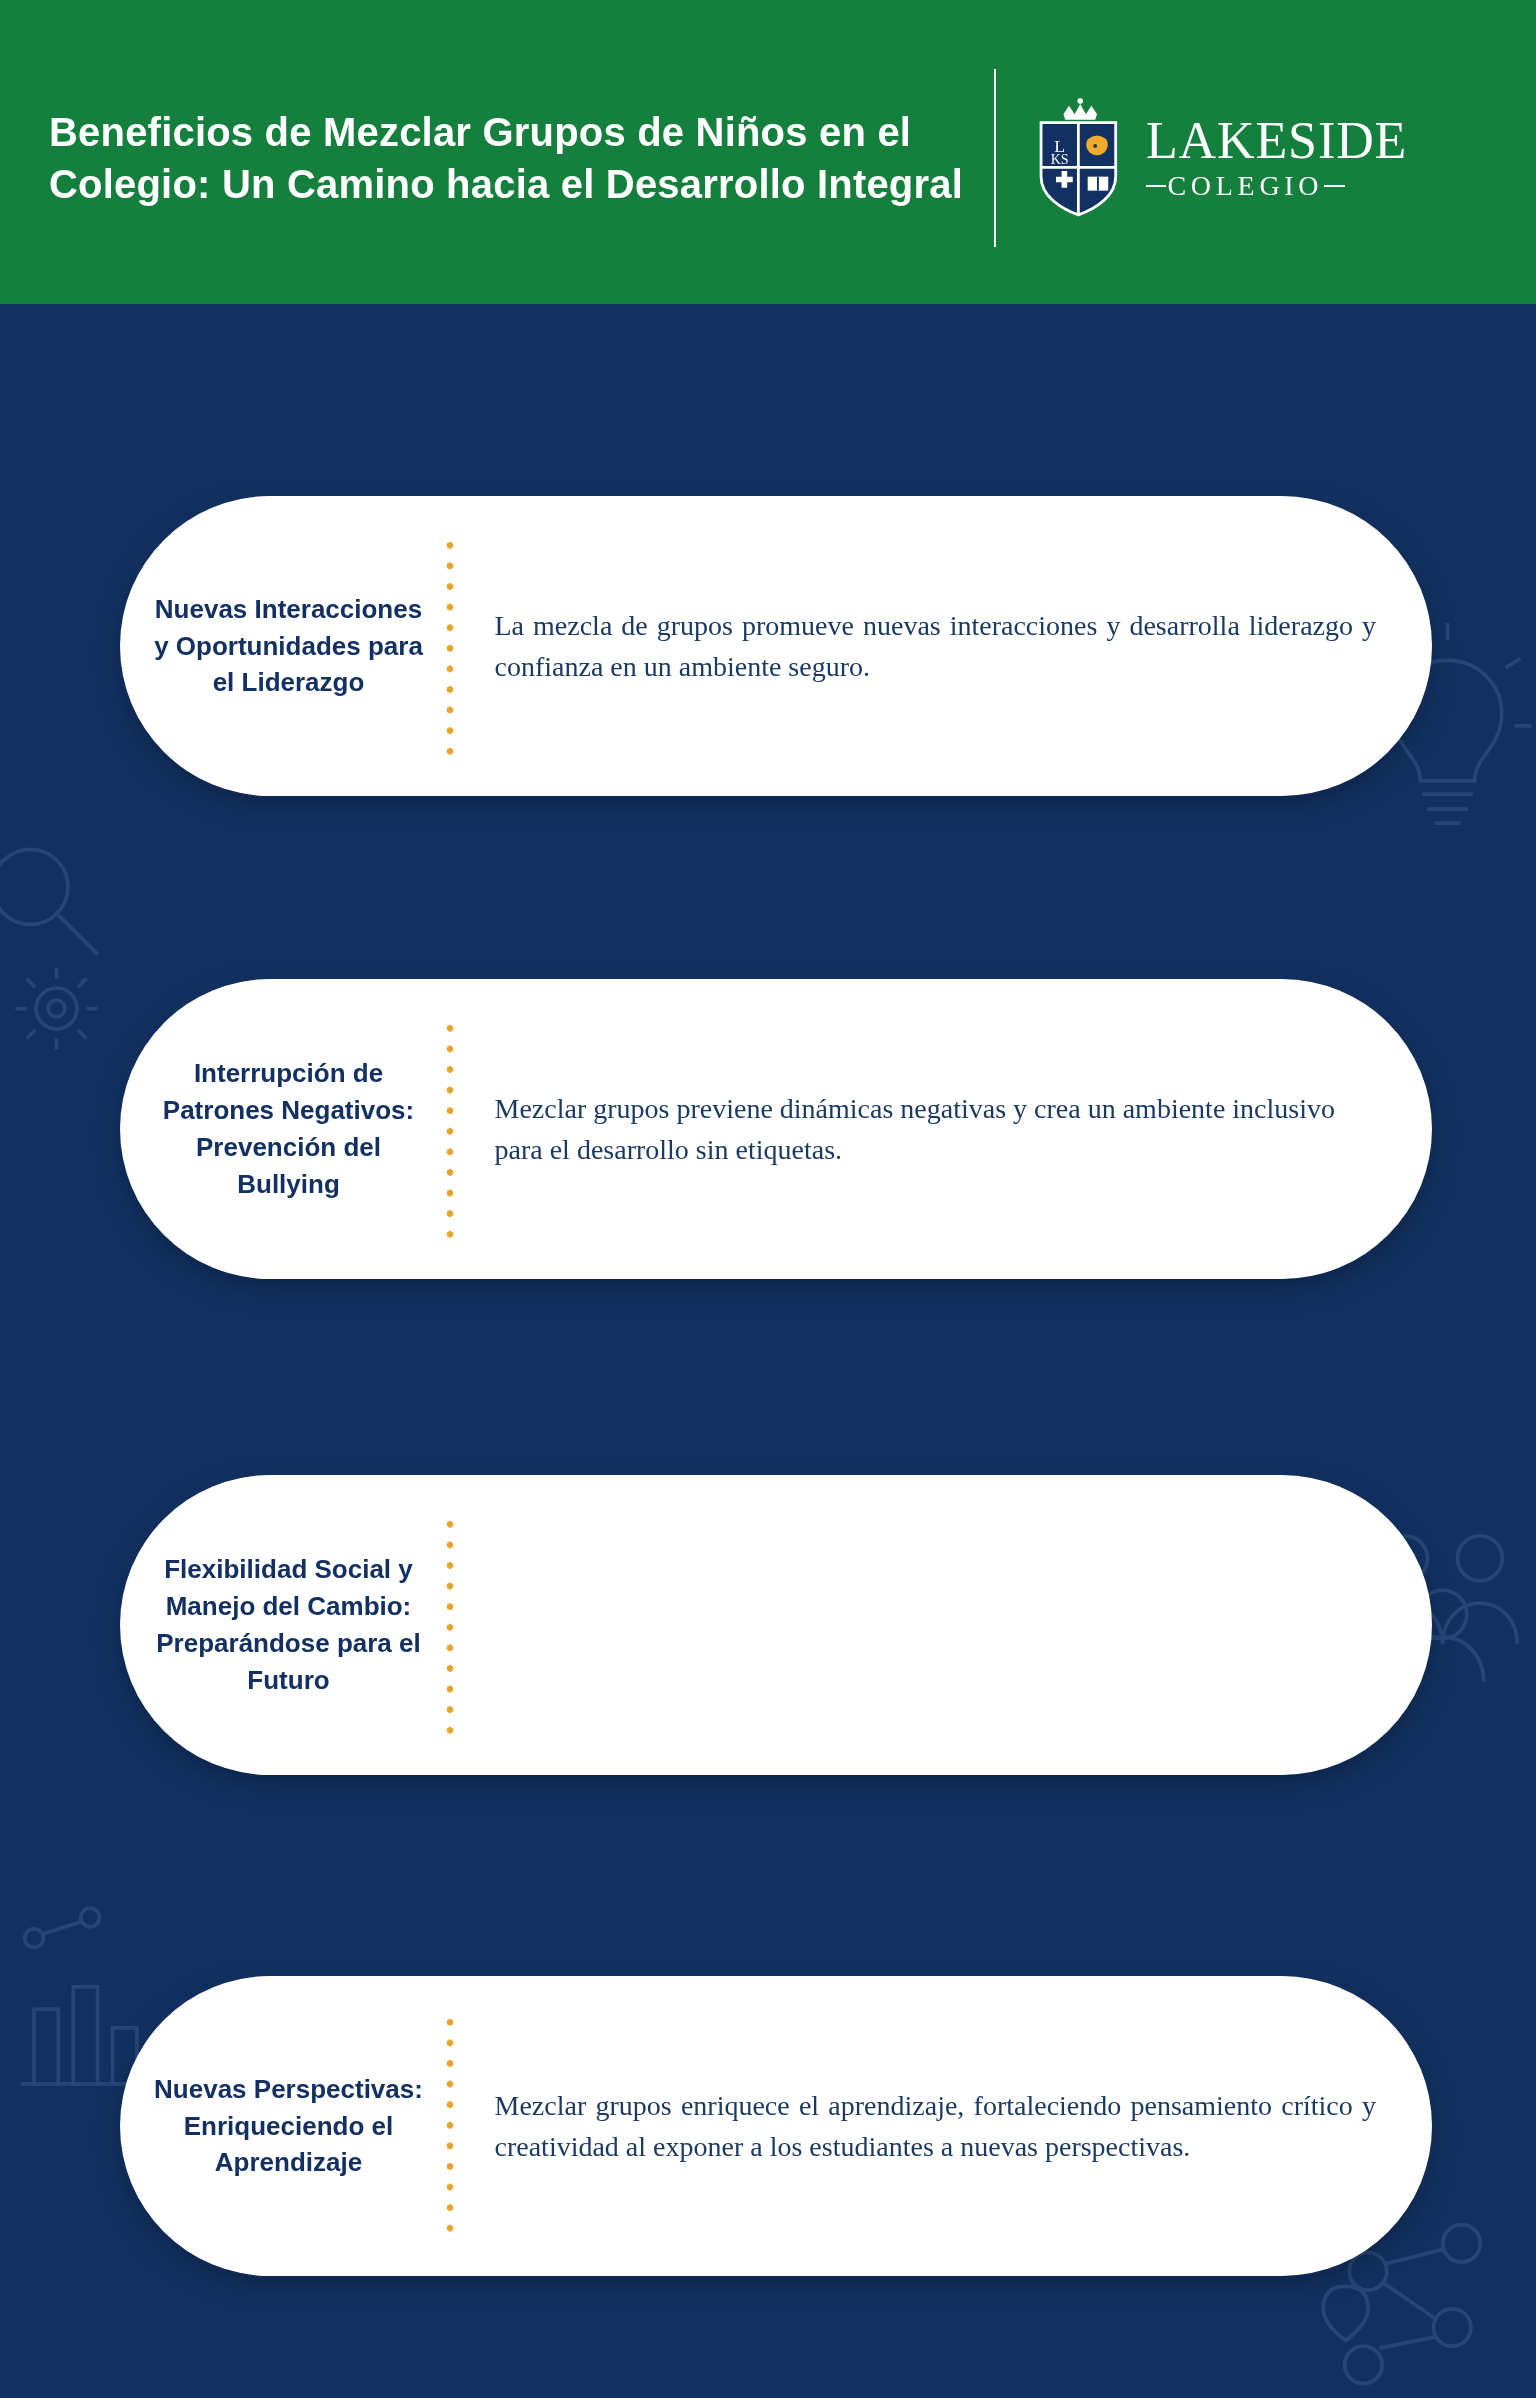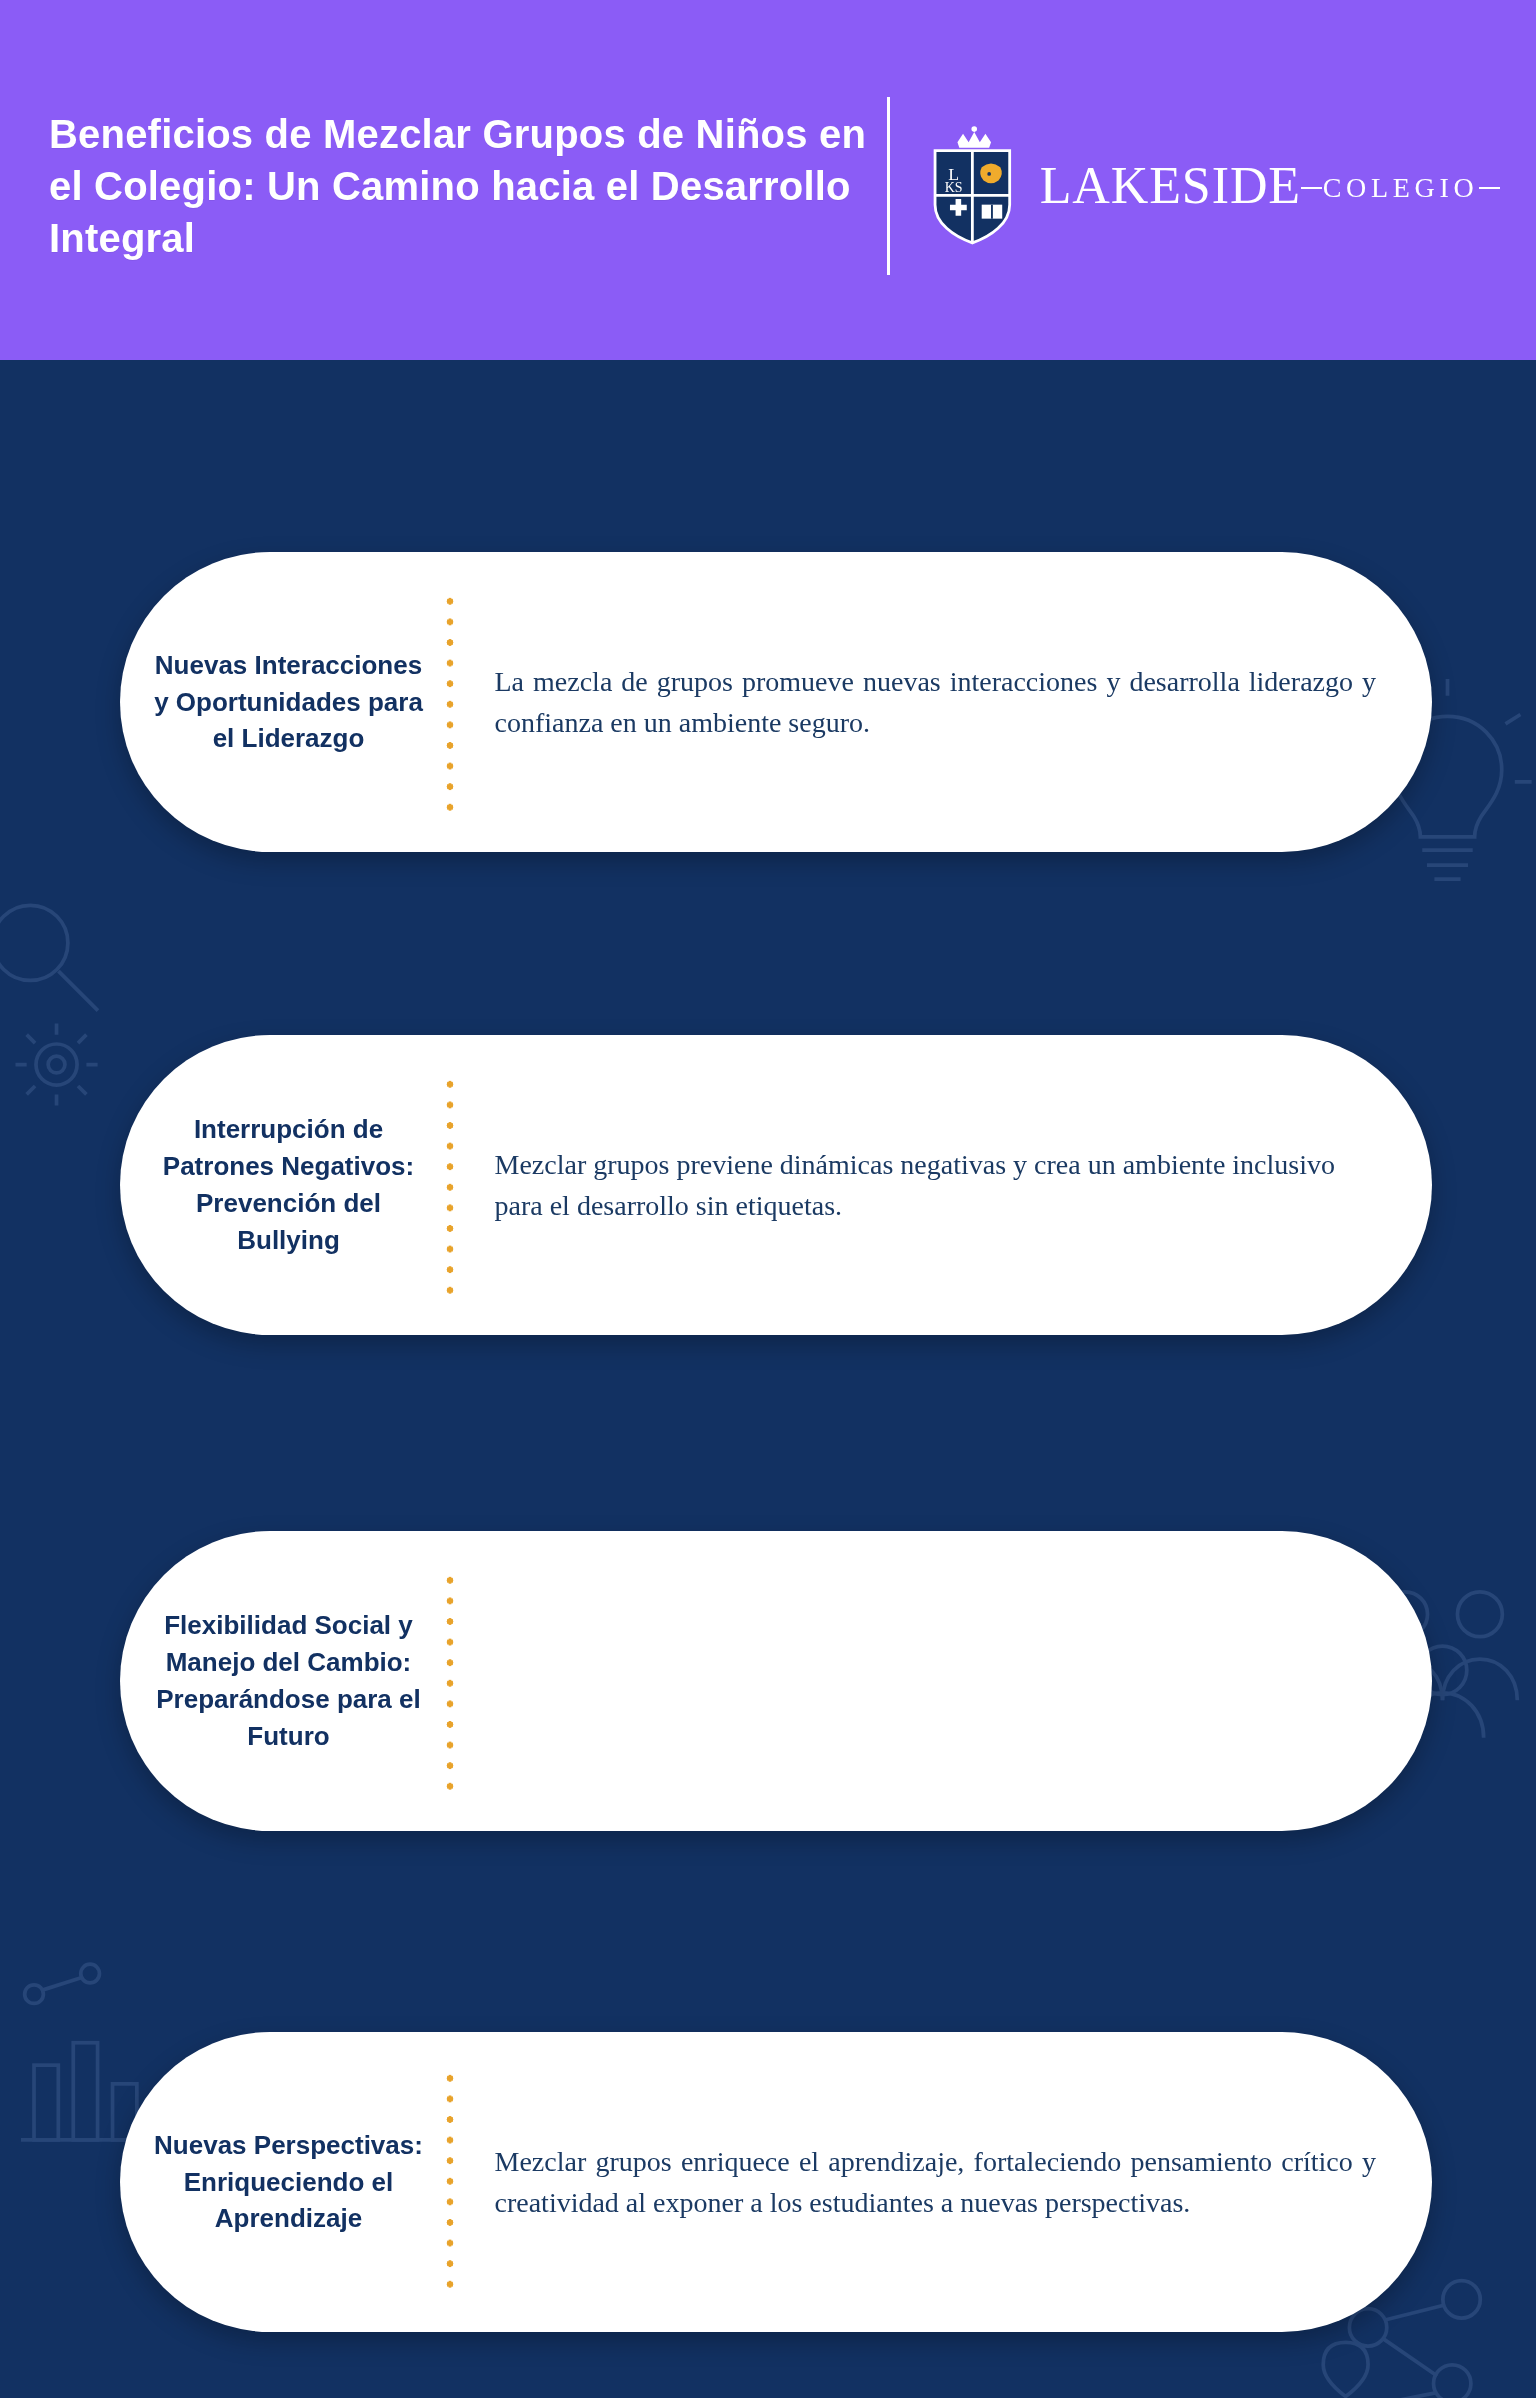--- a/index.html
+++ b/index.html
@@ -12,22 +12,22 @@
     background: #123162;
     font-family: "Liberation Sans", sans-serif;
     overflow: hidden;
     position: relative;
   }
 
   
   .header {
     position: relative;
     width: 1537px;
-    height: 360px;
-    background: #8b5cf6;
+    height: 304px;
+    background: #15803d;
     display: flex;
     align-items: center;
     box-sizing: border-box;
     padding: 11px 37px 0 49px;
   }
   .header-title {
     color: #ffffff;
     font-size: 40px;
     font-weight: bold;
     line-height: 1.30;
@@ -50,21 +50,21 @@
   }
   .crest {
     width: 97px;
     height: 120px;
     position: relative;
     flex: none;
   }
   .crest svg { display:block; }
   .brand-text {
     display: flex;
-    flex-direction: row;
+    flex-direction: column;
     justify-content: center;
     line-height: 1;
   }
   .brand-name {
     color: #ffffff;
     font-family: "Liberation Serif", serif;
     font-size: 52px;
     letter-spacing: 0.9px;
   }
   .brand-sub-wrap {

